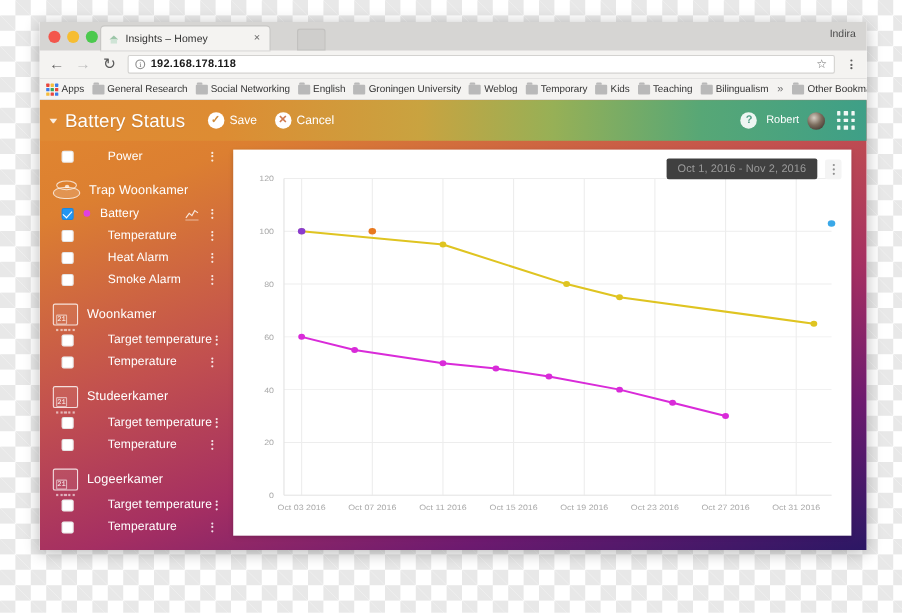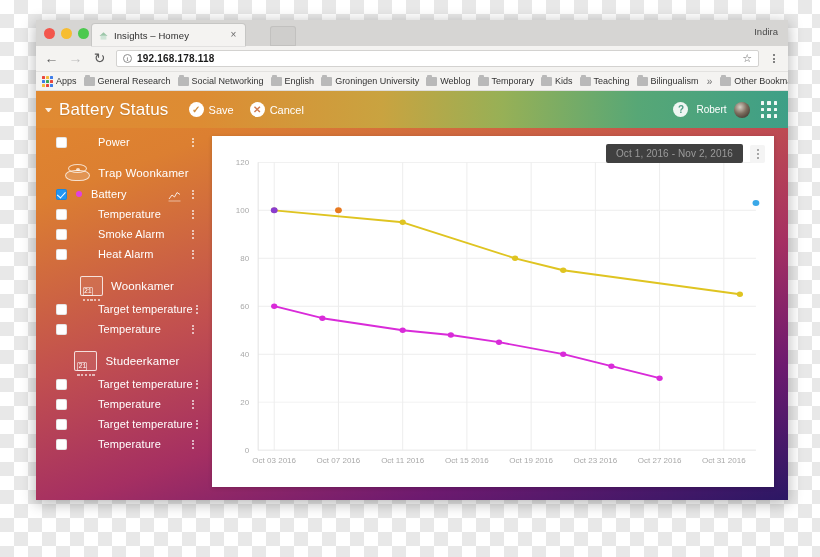--- a/index.html
+++ b/index.html
@@ -320,21 +320,20 @@
     padding-top: 4px;
     z-index: 2;
     overflow: hidden;
   }
   .grp {
     display: flex;
     align-items: center;
     padding: 3px 0 3px 12px;
     margin-top: 9px;
     gap: 8px;
-    justify-content: center;
   }
   .grp:first-child { margin-top: 0; }
   .grp-label {
     font-size: 11.5px;
     color: #ffffff;
     letter-spacing: .15px;
     white-space: nowrap;
   }
   .ico-trap {
     width: 25px; height: 17px;
@@ -669,30 +668,30 @@
         <span class="cb"></span>
         <span class="row-label indent">Temperature</span>
         <span class="row-kebab">
             <i></i>
             <i></i>
             <i></i>
           </span>
       </div>
       <div class="row">
         <span class="cb"></span>
+        <span class="row-label indent">Heat Alarm</span>
+        <span class="row-kebab">
+            <i></i>
+            <i></i>
+            <i></i>
+          </span>
+      </div>
+      <div class="row">
+        <span class="cb"></span>
         <span class="row-label indent">Smoke Alarm</span>
-        <span class="row-kebab">
-            <i></i>
-            <i></i>
-            <i></i>
-          </span>
-      </div>
-      <div class="row">
-        <span class="cb"></span>
-        <span class="row-label indent">Heat Alarm</span>
         <span class="row-kebab">
             <i></i>
             <i></i>
             <i></i>
           </span>
       </div>
 
       <div class="grp">
         <span class="ico-therm">
           <span class="scr">21</span>
@@ -750,20 +749,33 @@
       <div class="row">
         <span class="cb"></span>
         <span class="row-label indent">Temperature</span>
         <span class="row-kebab">
             <i></i>
             <i></i>
             <i></i>
           </span>
       </div>
 
+      <div class="grp">
+        <span class="ico-therm">
+          <span class="scr">21</span>
+          <span class="btns">
+              <i></i>
+              <i></i>
+              <i></i>
+              <i></i>
+              <i></i>
+            </span>
+        </span>
+        <span class="grp-label">Logeerkamer</span>
+      </div>
       <div class="row">
         <span class="cb"></span>
         <span class="row-label indent">Target temperature</span>
         <span class="row-kebab">
             <i></i>
             <i></i>
             <i></i>
           </span>
       </div>
       <div class="row">

